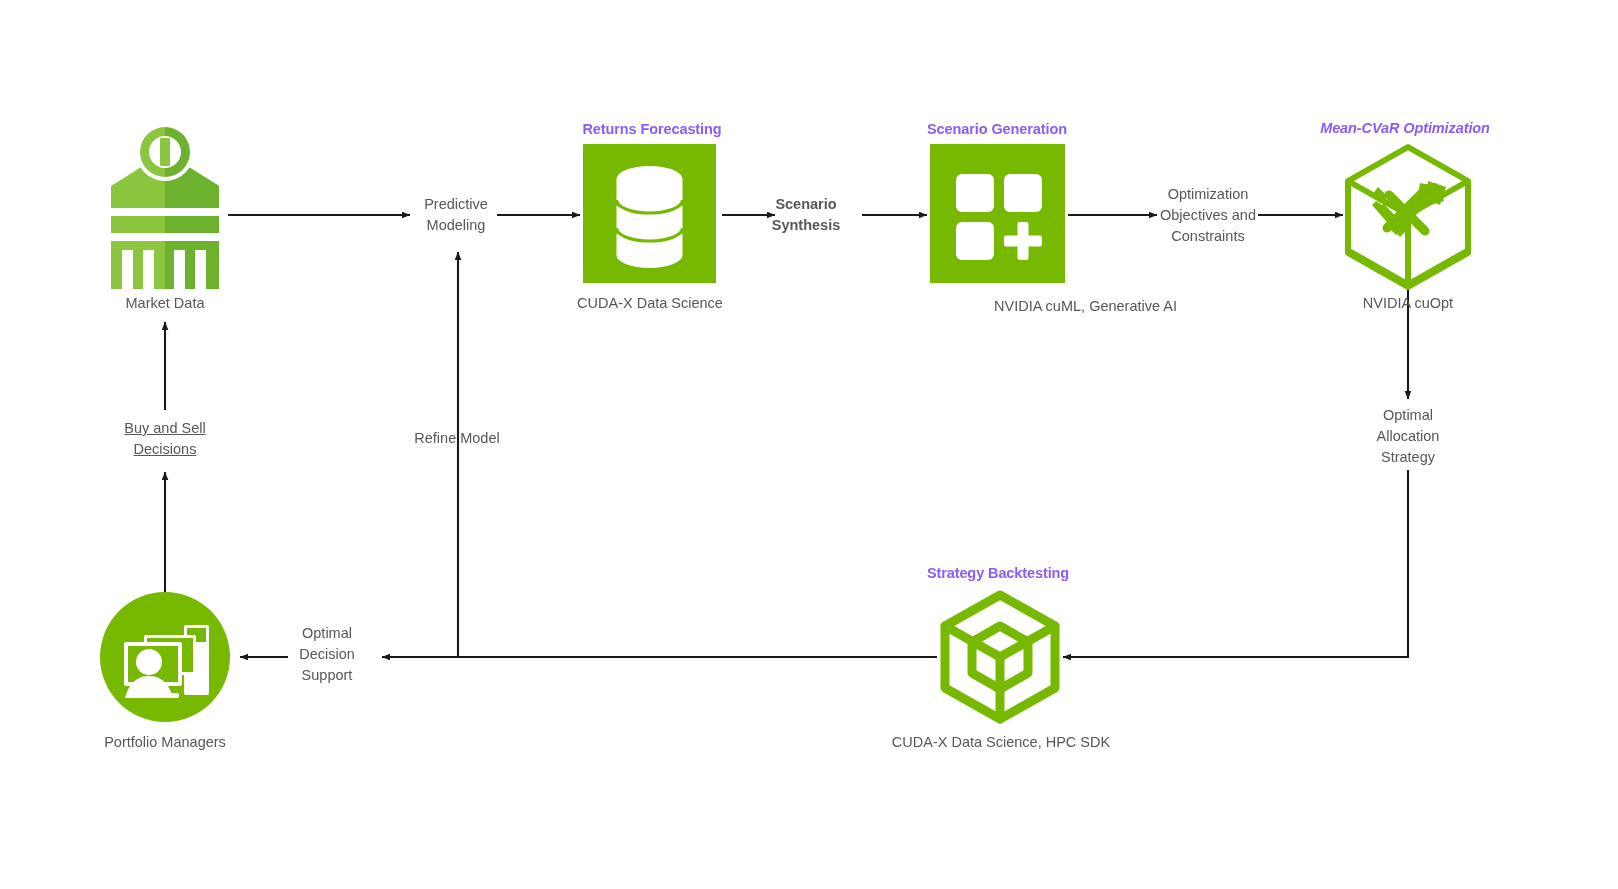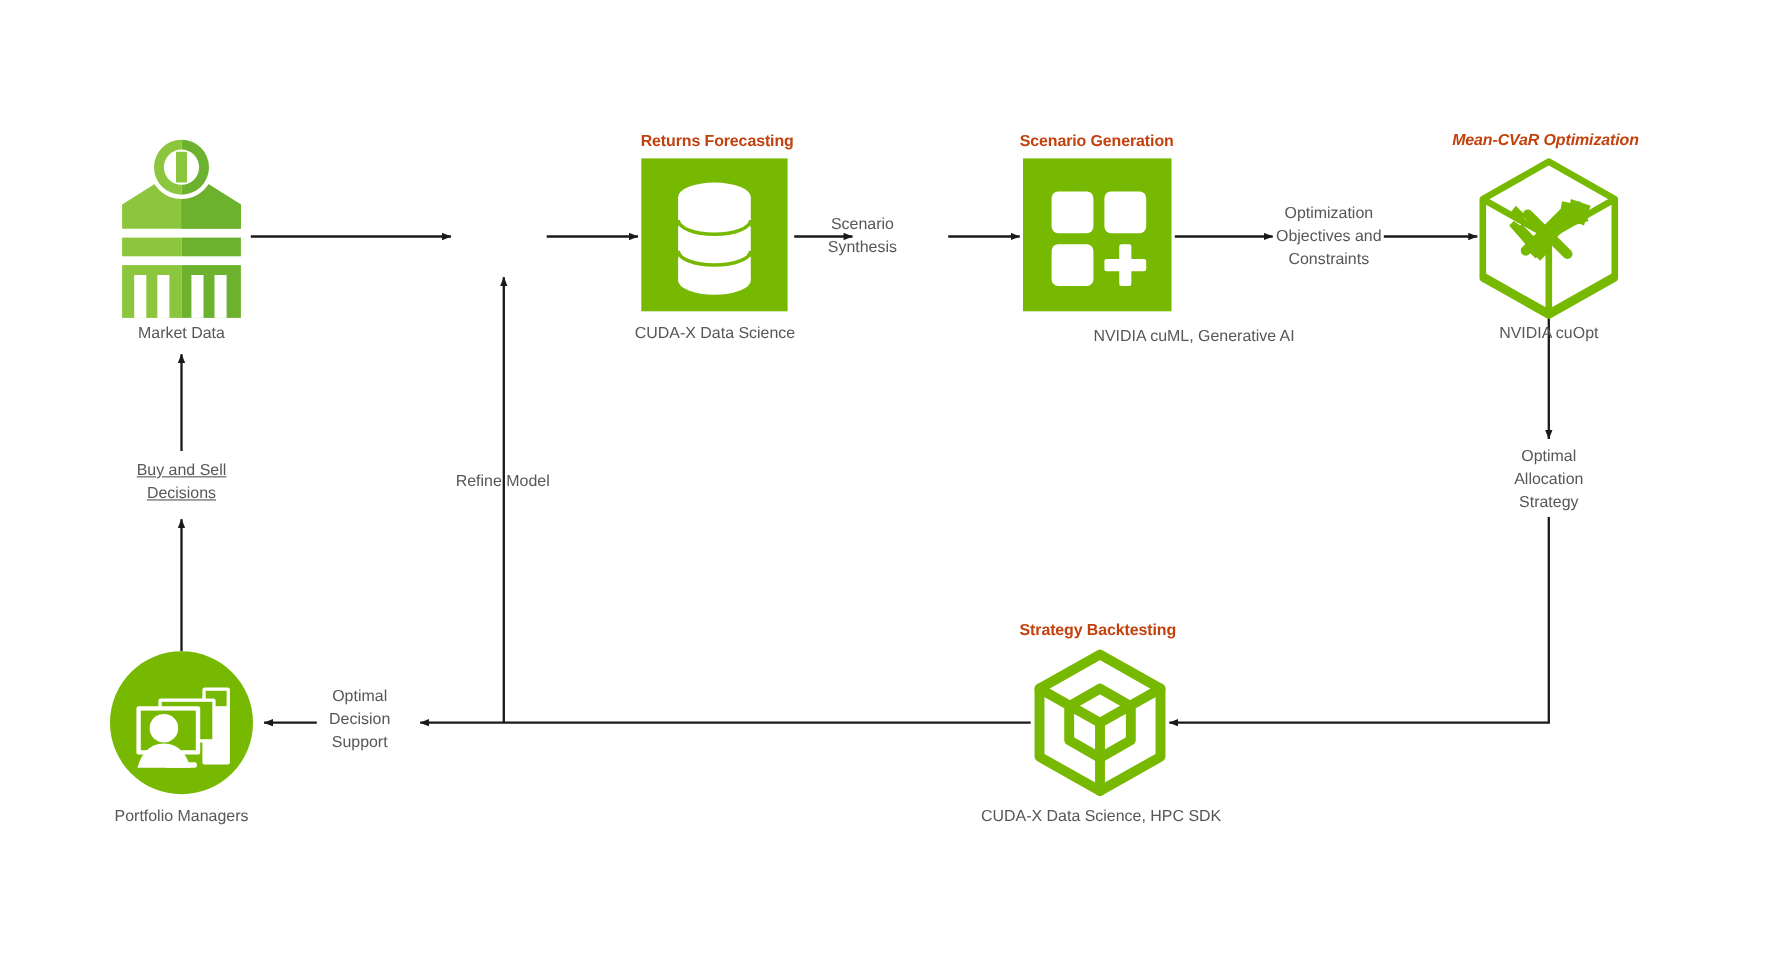--- a/index.html
+++ b/index.html
@@ -17,21 +17,21 @@
     height: 889px;
     background: #ffffff;
     overflow: hidden;
   }
   .node-title {
     position: absolute;
     width: 320px;
     text-align: center;
     font-size: 14.5px;
     font-weight: bold;
-    color: #c2410c;
+    color: #8b5cf6;
     letter-spacing: -0.1px;
     line-height: 18px;
   }
   .node-caption {
     position: absolute;
     width: 360px;
     text-align: center;
     font-size: 14.5px;
     font-weight: normal;
     color: #555759;
@@ -215,22 +215,26 @@
         <rect x="62" y="94" width="5" height="9"></rect>
         <rect x="50" y="101" width="29" height="5" rx="2"></rect>
 
         <circle cx="49" cy="70" r="13"></circle>
         <path d="M49 84 C33 84 27 98 25 106 L73 106 C71 98 65 84 49 84 Z"></path>
       </g>
     </svg>
   </div>
   <div class="node-caption" style="left:-15px; top:733px;">Portfolio Managers</div>
 
-
-  <div class="edge-label" style="left:684px; top:194px;">
+  <div class="edge-label" style="left:356px; top:194px;">
+    <div>Predictive</div>
+    <div>Modeling</div>
+  </div>
+
+  <div class="edge-label" style="left:706px; top:194px;font-weight:bold;">
     <div>Scenario</div>
     <div>Synthesis</div>
   </div>
 
   <div class="edge-label" style="left:1108px; top:184px;">
     <div>Optimization</div>
     <div>Objectives  and</div>
     <div>Constraints</div>
   </div>
 

